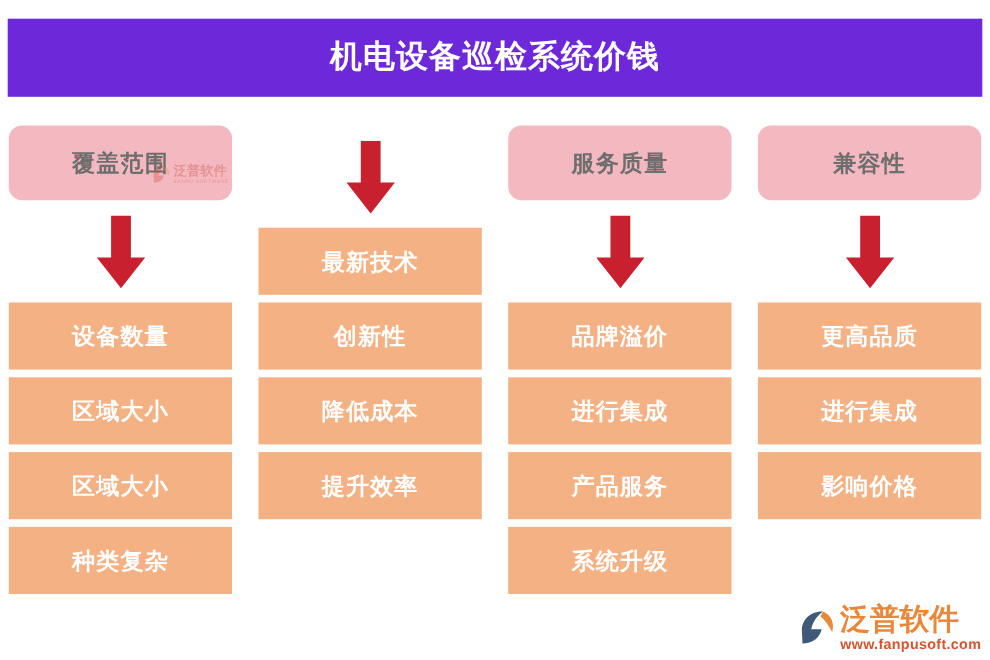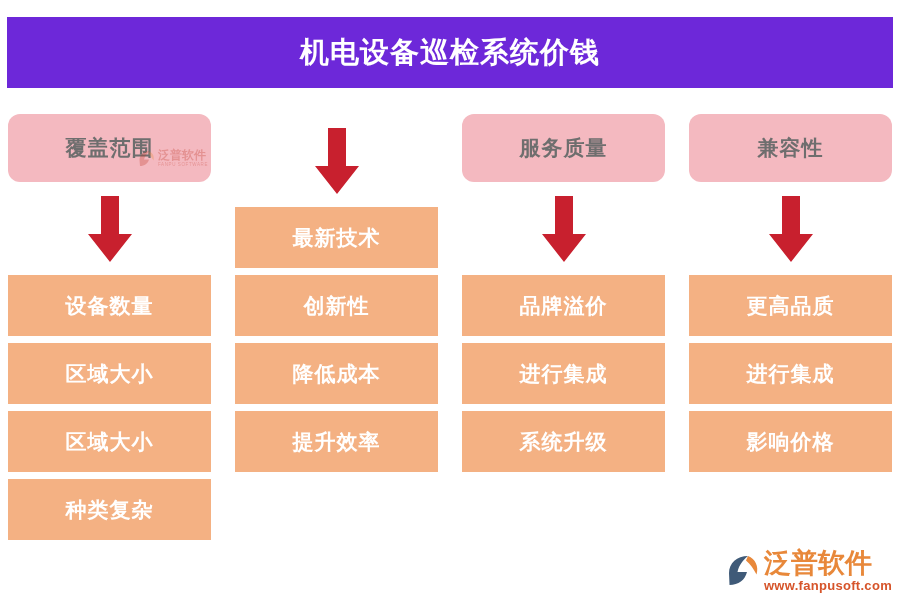--- a/index.html
+++ b/index.html
@@ -274,20 +274,23 @@
         </svg>
       </div>
       <div class="items">
         <div class="item-card">
           <span class="item-label">品牌溢价</span>
         </div>
         <div class="item-card">
           <span class="item-label">进行集成</span>
         </div>
         <div class="item-card">
+          <span class="item-label">产品服务</span>
+        </div>
+        <div class="item-card">
           <span class="item-label">系统升级</span>
         </div>
       </div>
     </div>
 
     <div class="column">
       <div class="header-card">
         <span class="header-label">兼容性</span>
       </div>
       <div class="arrow-wrap">

